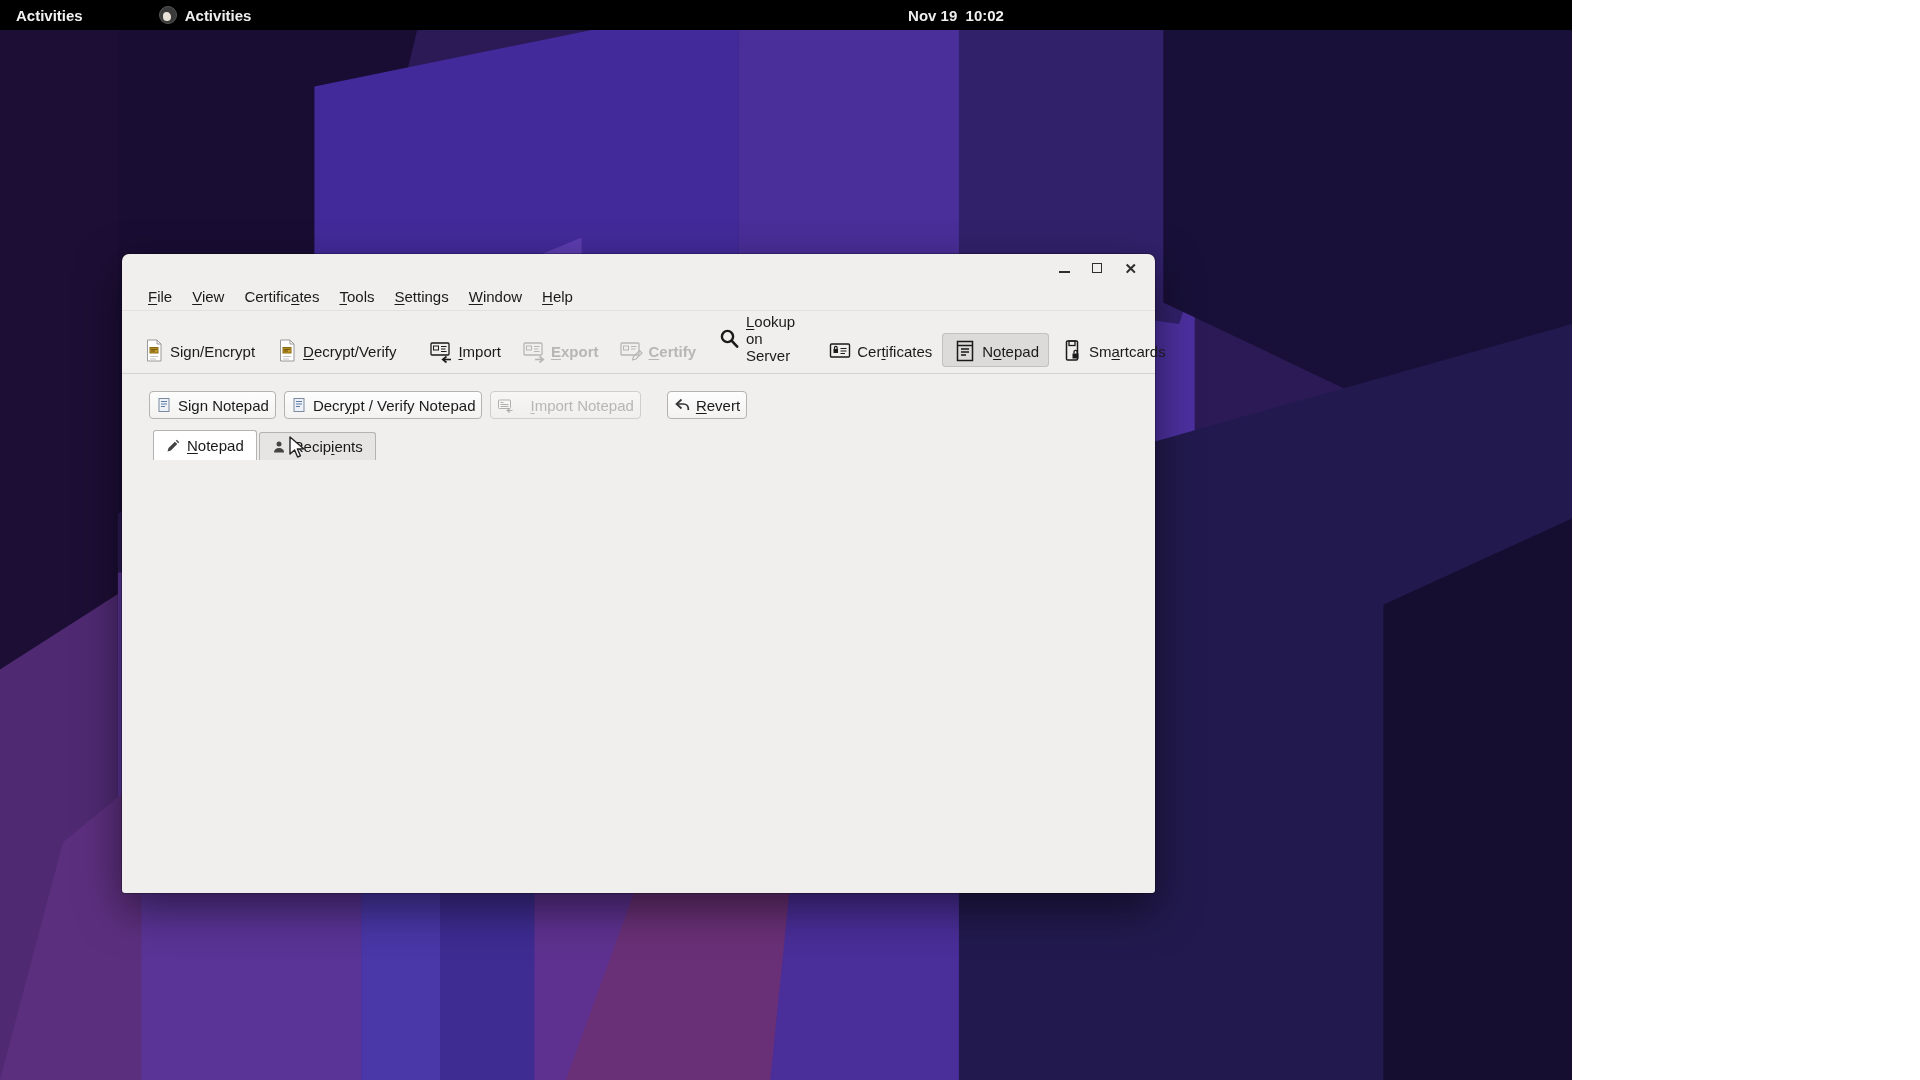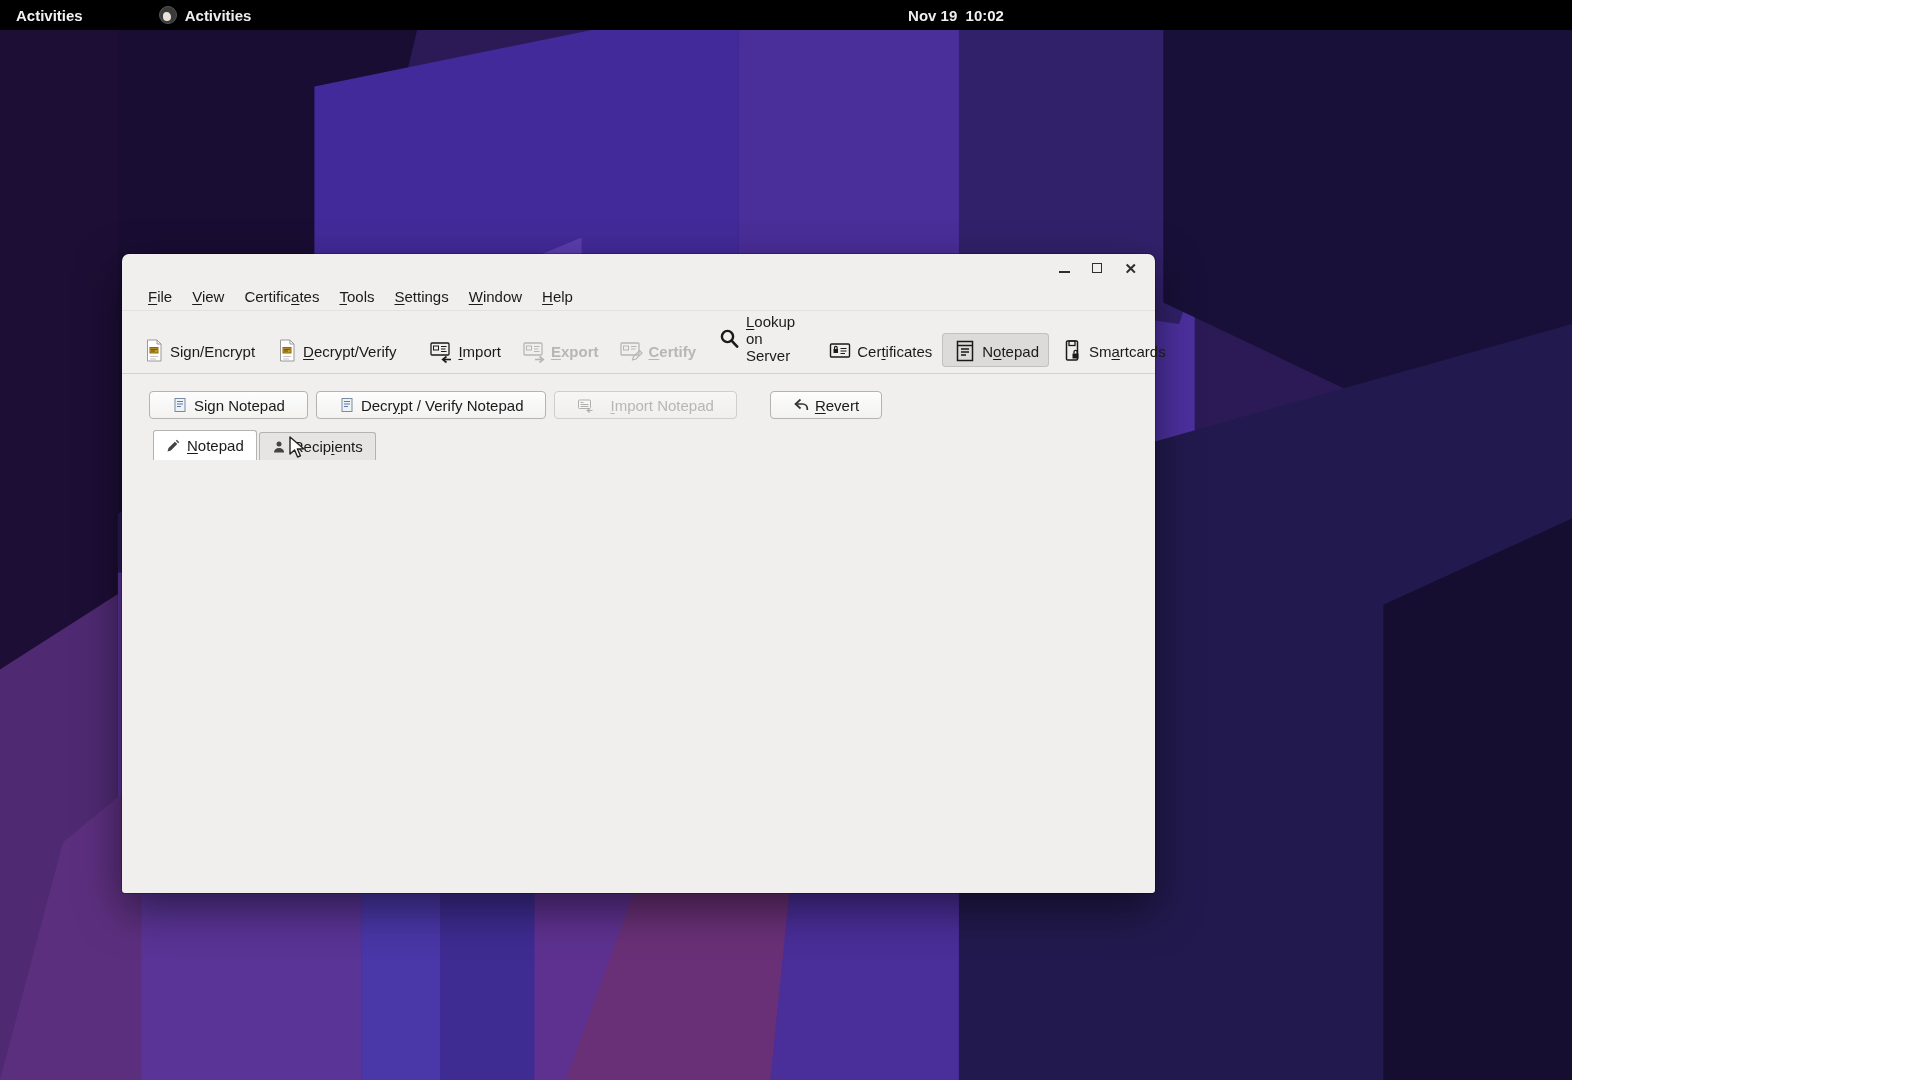--- a/index.html
+++ b/index.html
@@ -75,27 +75,27 @@
   .toolbar { display:flex; align-items:flex-end; height:64px; padding:4px 0 6px 10px;
     border-top:1px solid #e2e1e0; border-bottom:1px solid #d4d3d2; }
   .tbtn { display:flex; flex-direction:row; align-items:center; justify-content:flex-end;
     gap:4px; padding:5px 10px 3px; color:#1a1a1a; font-size:15px; border-radius:4px; }
   .tbtn svg { display:block; }
   .tbtn.disabled { color:#b7b6b5;font-weight:bold; }
   .tbtn.active { background:#dcdbda; box-shadow:inset 0 0 0 1px #c2c1c0; }
   .tsep { width:1px; background:#d0cfce; height:44px; margin:0 6px 4px; align-self:flex-end; }
 
   .actionrow { display:flex; align-items:center; margin:17px 0 0 27px; gap:8px; }
-  .abtn { display:flex; align-items:center; gap:6px; height:28px; padding:0 22px;
+  .abtn { display:flex; align-items:center; gap:6px; height:28px; padding:0 6px;
     background:linear-gradient(#fdfdfd,#f3f2f1); border:1px solid #b4b3b2; border-radius:4px;
     font-size:15px; color:#1a1a1a; }
   .abtn.disabled { color:#b7b6b5; border-color:#cfcecd;
     background:linear-gradient(#f7f6f5,#f0efee);gap:16px; }
   .abtn svg { display:block; }
-  .abtn-revert { margin-left:25px;align-items:center; }
+  .abtn-revert { margin-left:18px;align-items:center; }
 
   .tabrow { display:flex; align-items:flex-end; margin:11px 0 0 31px; height:30px; }
   .tab { display:flex; align-items:center; gap:7px; font-size:15px; color:#1a1a1a;
     padding:0 12px; height:28px; background:#e6e5e4; border:1px solid #b4b3b2;
     border-bottom:none; border-radius:3px 3px 0 0; position:relative; }
   .tab.active { background:#fff; height:30px; z-index:2; }
   .tab + .tab { margin-left:2px; }
 
   .editorframe { margin:0 21px 0 25px; width:987px; height:421px; background:#fff;
     border:1px solid #a5a4a3; box-shadow:0 2px 0 #dddcdb; position:relative; z-index:1;

